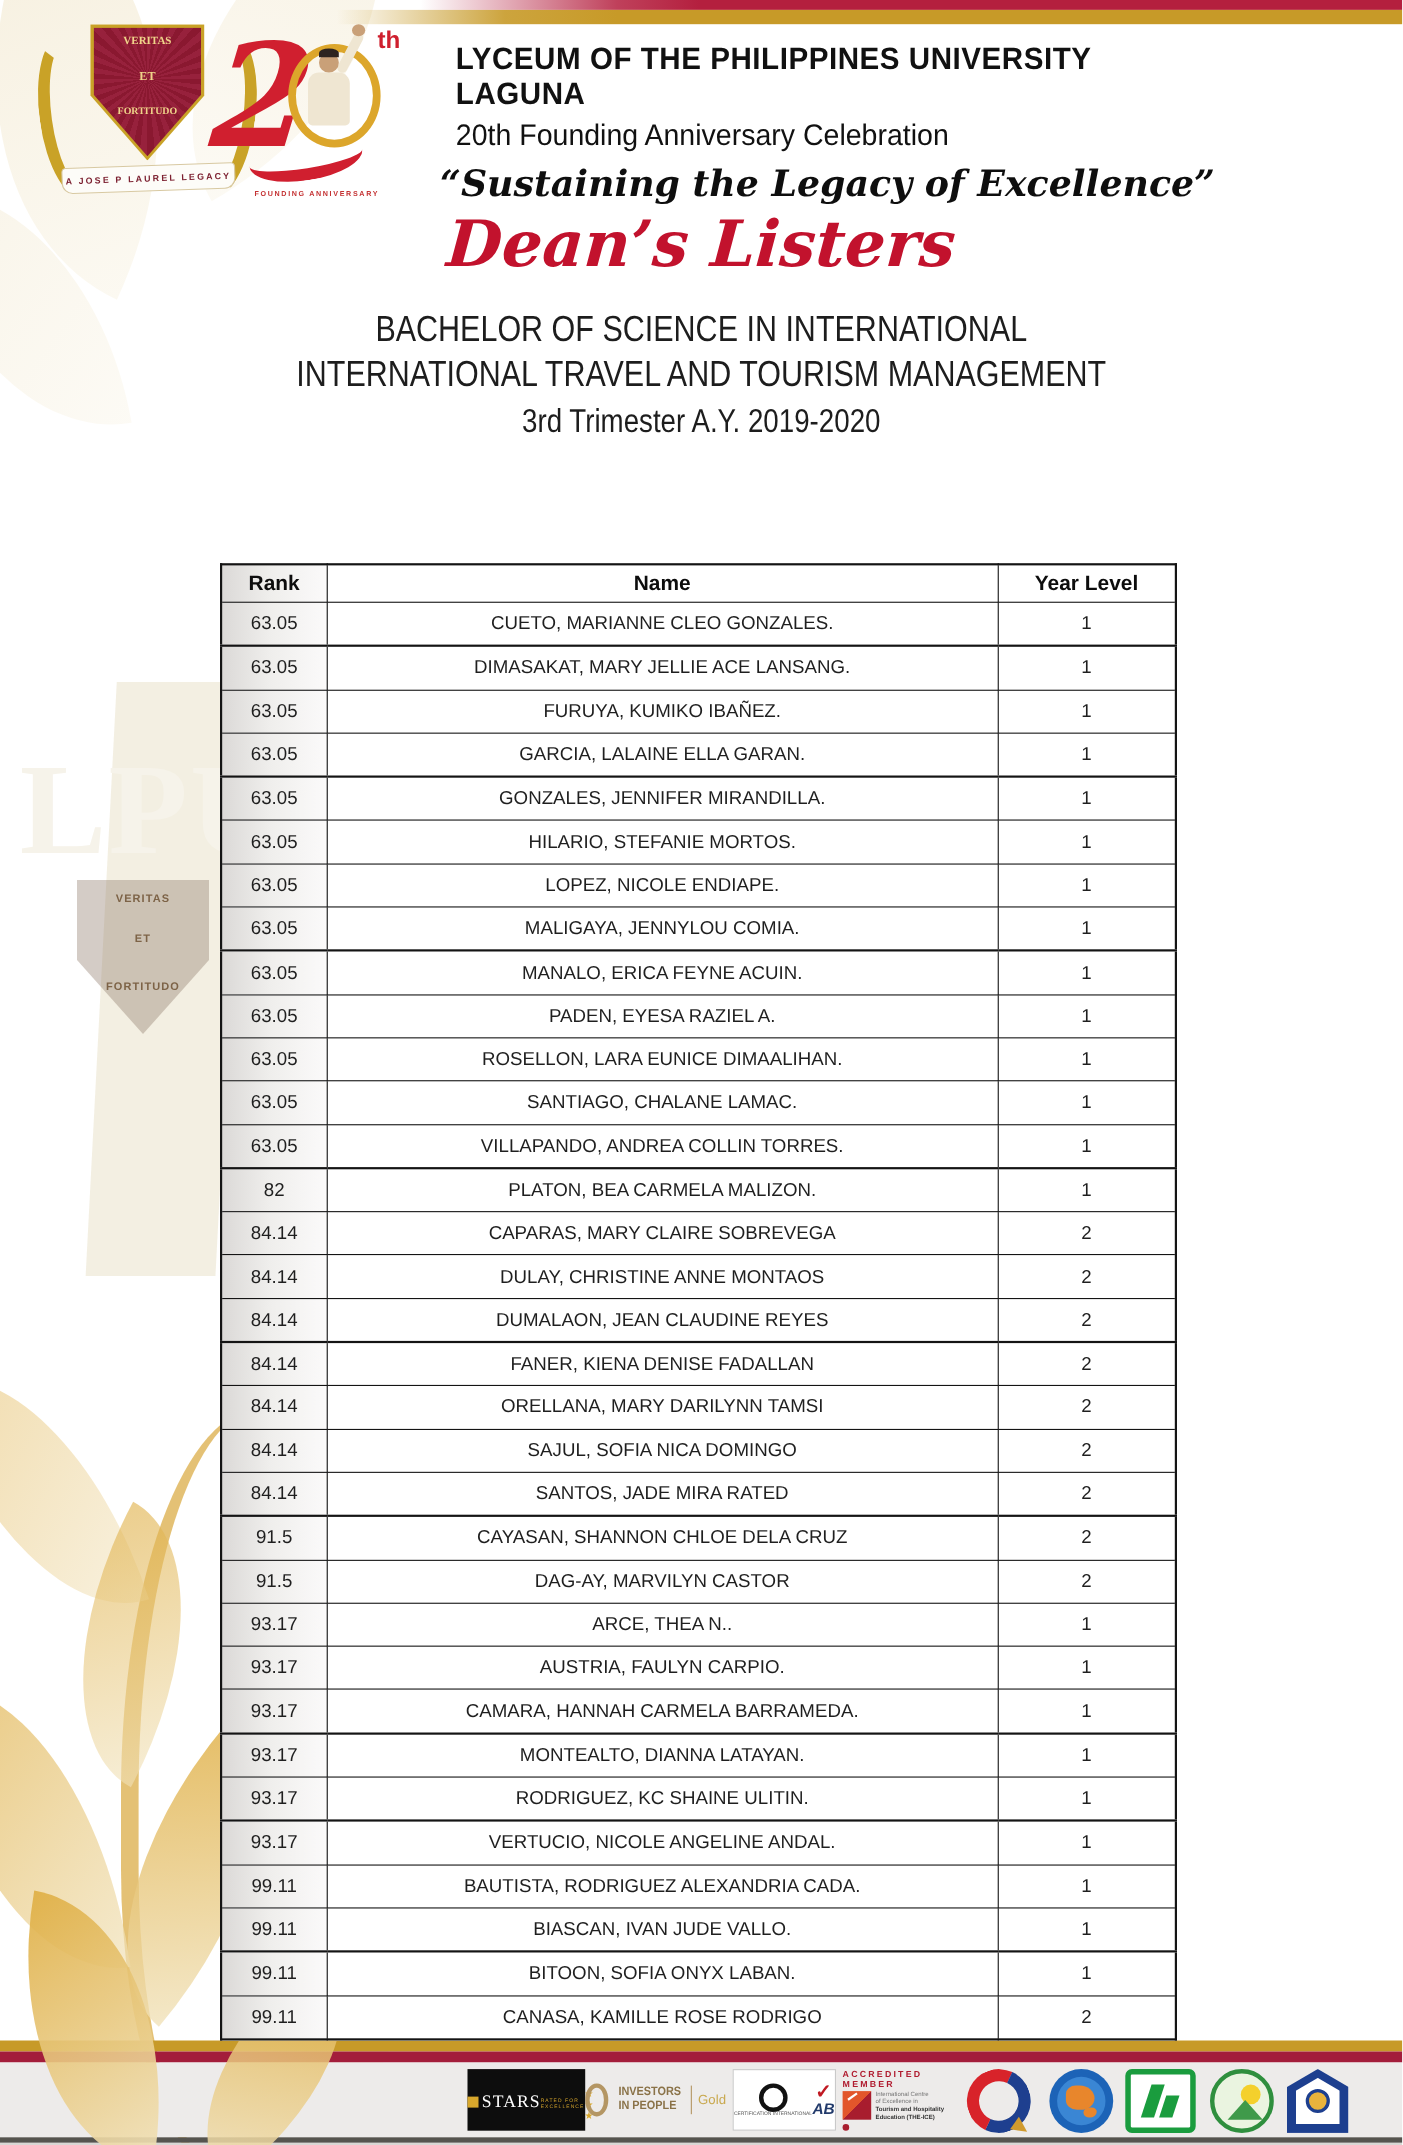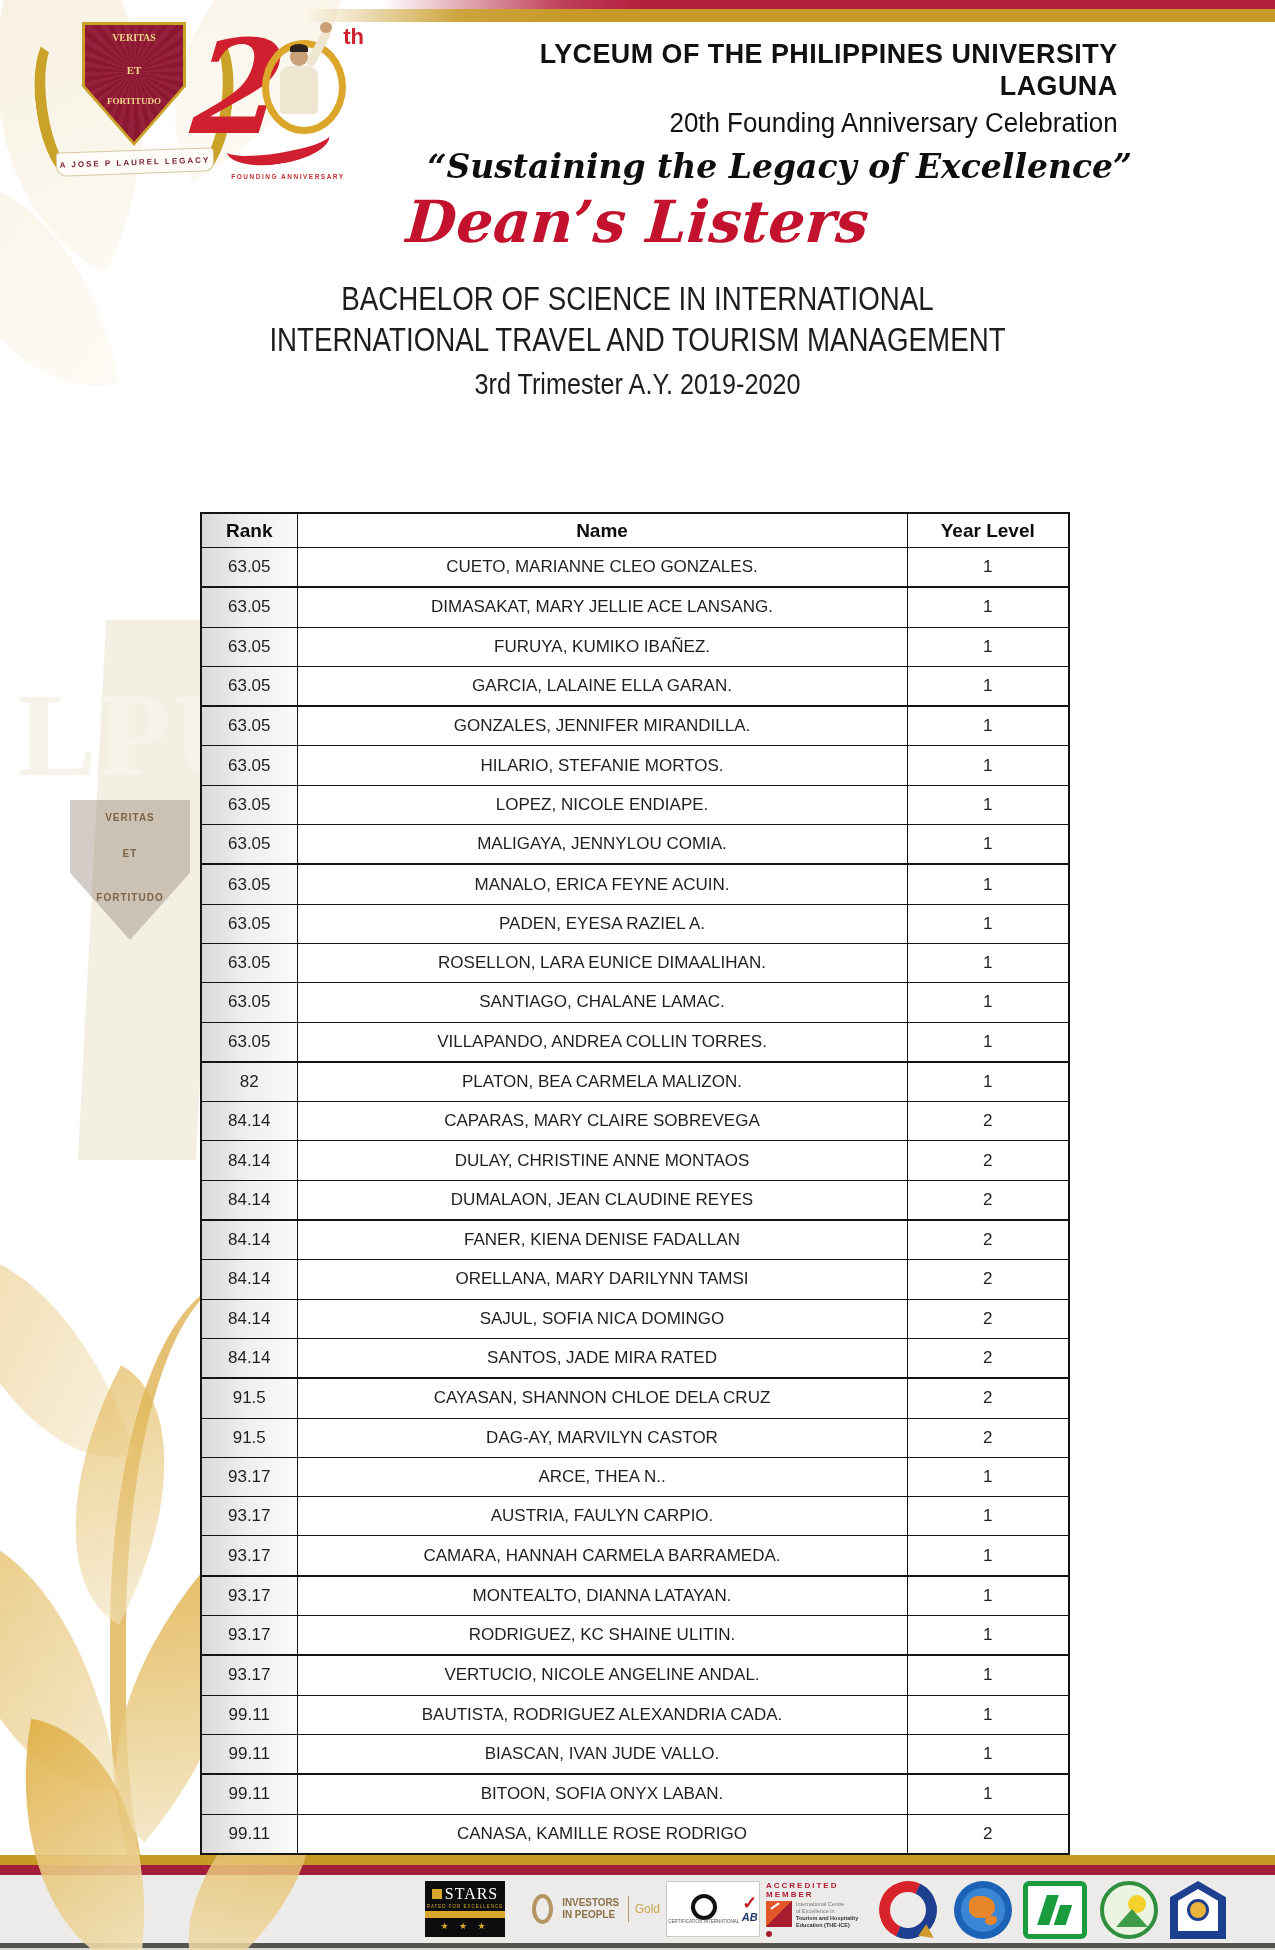--- a/index.html
+++ b/index.html
@@ -53,21 +53,21 @@
   .anniv-hair{position:absolute;left:92px;top:22px;width:18px;height:8px;border-radius:50% 50% 0 0;background:#2c2320;}
   .anniv-body{position:absolute;left:82px;top:44px;width:38px;height:48px;border-radius:10px 10px 4px 4px;background:#efe6d2;}
   .anniv-arm{position:absolute;left:116px;top:6px;width:9px;height:40px;border-radius:5px;background:#efe6d2;transform:rotate(28deg);}
   .anniv-fist{position:absolute;left:122px;top:0px;width:12px;height:11px;border-radius:50%;background:#c9a078;}
   .anniv-ribbon{position:absolute;left:28px;bottom:18px;width:104px;height:30px;border-bottom:11px solid #d01f2f;
                 border-radius:50%;transform:rotate(-9deg);}
   .anniv-th{position:absolute;right:-6px;top:2px;color:#cf1f2e;font-weight:bold;font-size:22px;}
   .anniv-cap{position:absolute;bottom:2px;left:30px;width:120px;text-align:center;color:#c43233;
              font-size:6.5px;font-weight:bold;letter-spacing:1.5px;}
 
-  .head-text{position:absolute;left:400px;top:38px;width:720px;text-align:right;z-index:3;margin-left:12px;}
+  .head-text{position:absolute;left:400px;top:38px;width:720px;text-align:left;z-index:3;}
   .univ{font-size:28px;font-weight:600;letter-spacing:.5px;color:#111;transform:scaleX(.96);}
   .event{font-size:27px;font-weight:500;margin-top:6px;color:#111;transform:scaleX(.96);}
   .slogan{margin-top:8px;font-family:"DejaVu Serif",serif;font-style:italic;font-weight:bold;
           font-size:33px;color:#0e0e0e;}
 
   
   .deans{position:absolute;left:0;right:0;top:188px;text-align:center;z-index:3;
          font-family:"DejaVu Serif",serif;font-style:italic;font-weight:bold;
          font-size:58px;color:#c2122d;transform:skewX(-4deg);}
   .prog{position:absolute;left:0;right:0;top:278px;text-align:center;z-index:3;}
@@ -88,37 +88,37 @@
   col.c-rank{width:96px;} col.c-name{width:610px;} col.c-year{width:162px;}
 
   
   .f-gold{position:absolute;left:0;top:1855px;width:100%;height:10px;background:#c79a28;z-index:2;}
   .f-red{position:absolute;left:0;top:1865px;width:100%;height:10px;background:#a31d3b;z-index:2;}
   .f-band{position:absolute;left:0;top:1875px;width:100%;height:68px;background:#edebea;z-index:2;}
   .f-line{position:absolute;left:0;top:1943px;width:100%;height:5px;background:#56544f;z-index:2;}
   .f-line2{position:absolute;left:0;top:1948px;width:100%;height:2px;background:#d9d7d4;z-index:2;}
 
   .logo{position:absolute;top:1881px;height:56px;z-index:4;}
-  .stars{left:425px;width:80px;background:#0d0d0d;display:flex;flex-direction:column;align-items:center;padding-top:4px;box-sizing:border-box;}
+  .stars{left:425px;width:107px;background:#0d0d0d;display:flex;flex-direction:row;align-items:center;padding-top:4px;box-sizing:border-box;}
   .stars-row{display:flex;align-items:center;gap:3px;}
   .stars-sq{width:10px;height:10px;background:#d8a72c;}
   .stars-word{color:#fff;font-family:"Liberation Serif",serif;font-size:16px;letter-spacing:1px;}
   .stars-sub{color:#d8a72c;font-size:4.5px;letter-spacing:1px;margin-top:1px;}
   .stars-band{width:100%;height:7px;background:#d8a72c;margin-top:2px;}
   .stars-stars{color:#d8a72c;font-size:9px;letter-spacing:4px;margin-top:3px;}
   .iip{left:532px;width:128px;display:flex;align-items:center;gap:6px;}
   .iip-ring{width:30px;height:30px;border:4px solid #b49664;border-radius:50%;box-sizing:border-box;}
   .iip-txt{color:#8a7248;font-weight:bold;font-size:11px;line-height:1.05;transform:scaleX(.9);}
   .iip-div{width:1px;height:26px;background:#b49664;}
   .iip-gold{color:#c9a94f;font-size:12px;}
   .cert{left:666px;width:94px;background:#fff;border:1px solid #c9c9c9;display:flex;align-items:center;justify-content:space-around;box-sizing:border-box;}
   .cert-ring{width:26px;height:26px;border:4px solid #111;border-radius:50%;box-sizing:border-box;}
   .cert-ab{display:flex;flex-direction:column;align-items:center;}
   .cert-check{color:#c01922;font-size:18px;font-weight:bold;line-height:.9;}
-  .cert-abtxt{color:#223a6b;font-style:italic;font-weight:bold;font-size:11px;}
+  .cert-abtxt{color:#223a6b;font-style:italic;font-weight:bold;font-size:14px;}
   .micro{font-size:4.5px;color:#555;line-height:1.1;text-align:center;}
   .ice{left:766px;width:104px;display:flex;flex-direction:column;align-items:flex-start;}
   .ice-head{color:#b01c30;font-weight:bold;font-size:8px;letter-spacing:2px;}
   .ice-body{display:flex;gap:4px;margin-top:2px;align-items:flex-start;}
   .ice-sq{width:26px;height:26px;background:linear-gradient(135deg,#e2562b 50%,#a81d2e 50%);position:relative;}
   .ice-sq::after{content:"";position:absolute;left:4px;top:4px;width:10px;height:2px;background:#fff;transform:rotate(-35deg);}
   .ice-lines{font-size:5.5px;color:#777;line-height:1.25;}
   .ice-lines b{color:#333;}
   .ice-foot{display:flex;align-items:center;gap:2px;margin-top:2px;}
   .ice-dot{width:6px;height:6px;border-radius:50%;background:#a81d2e;}

